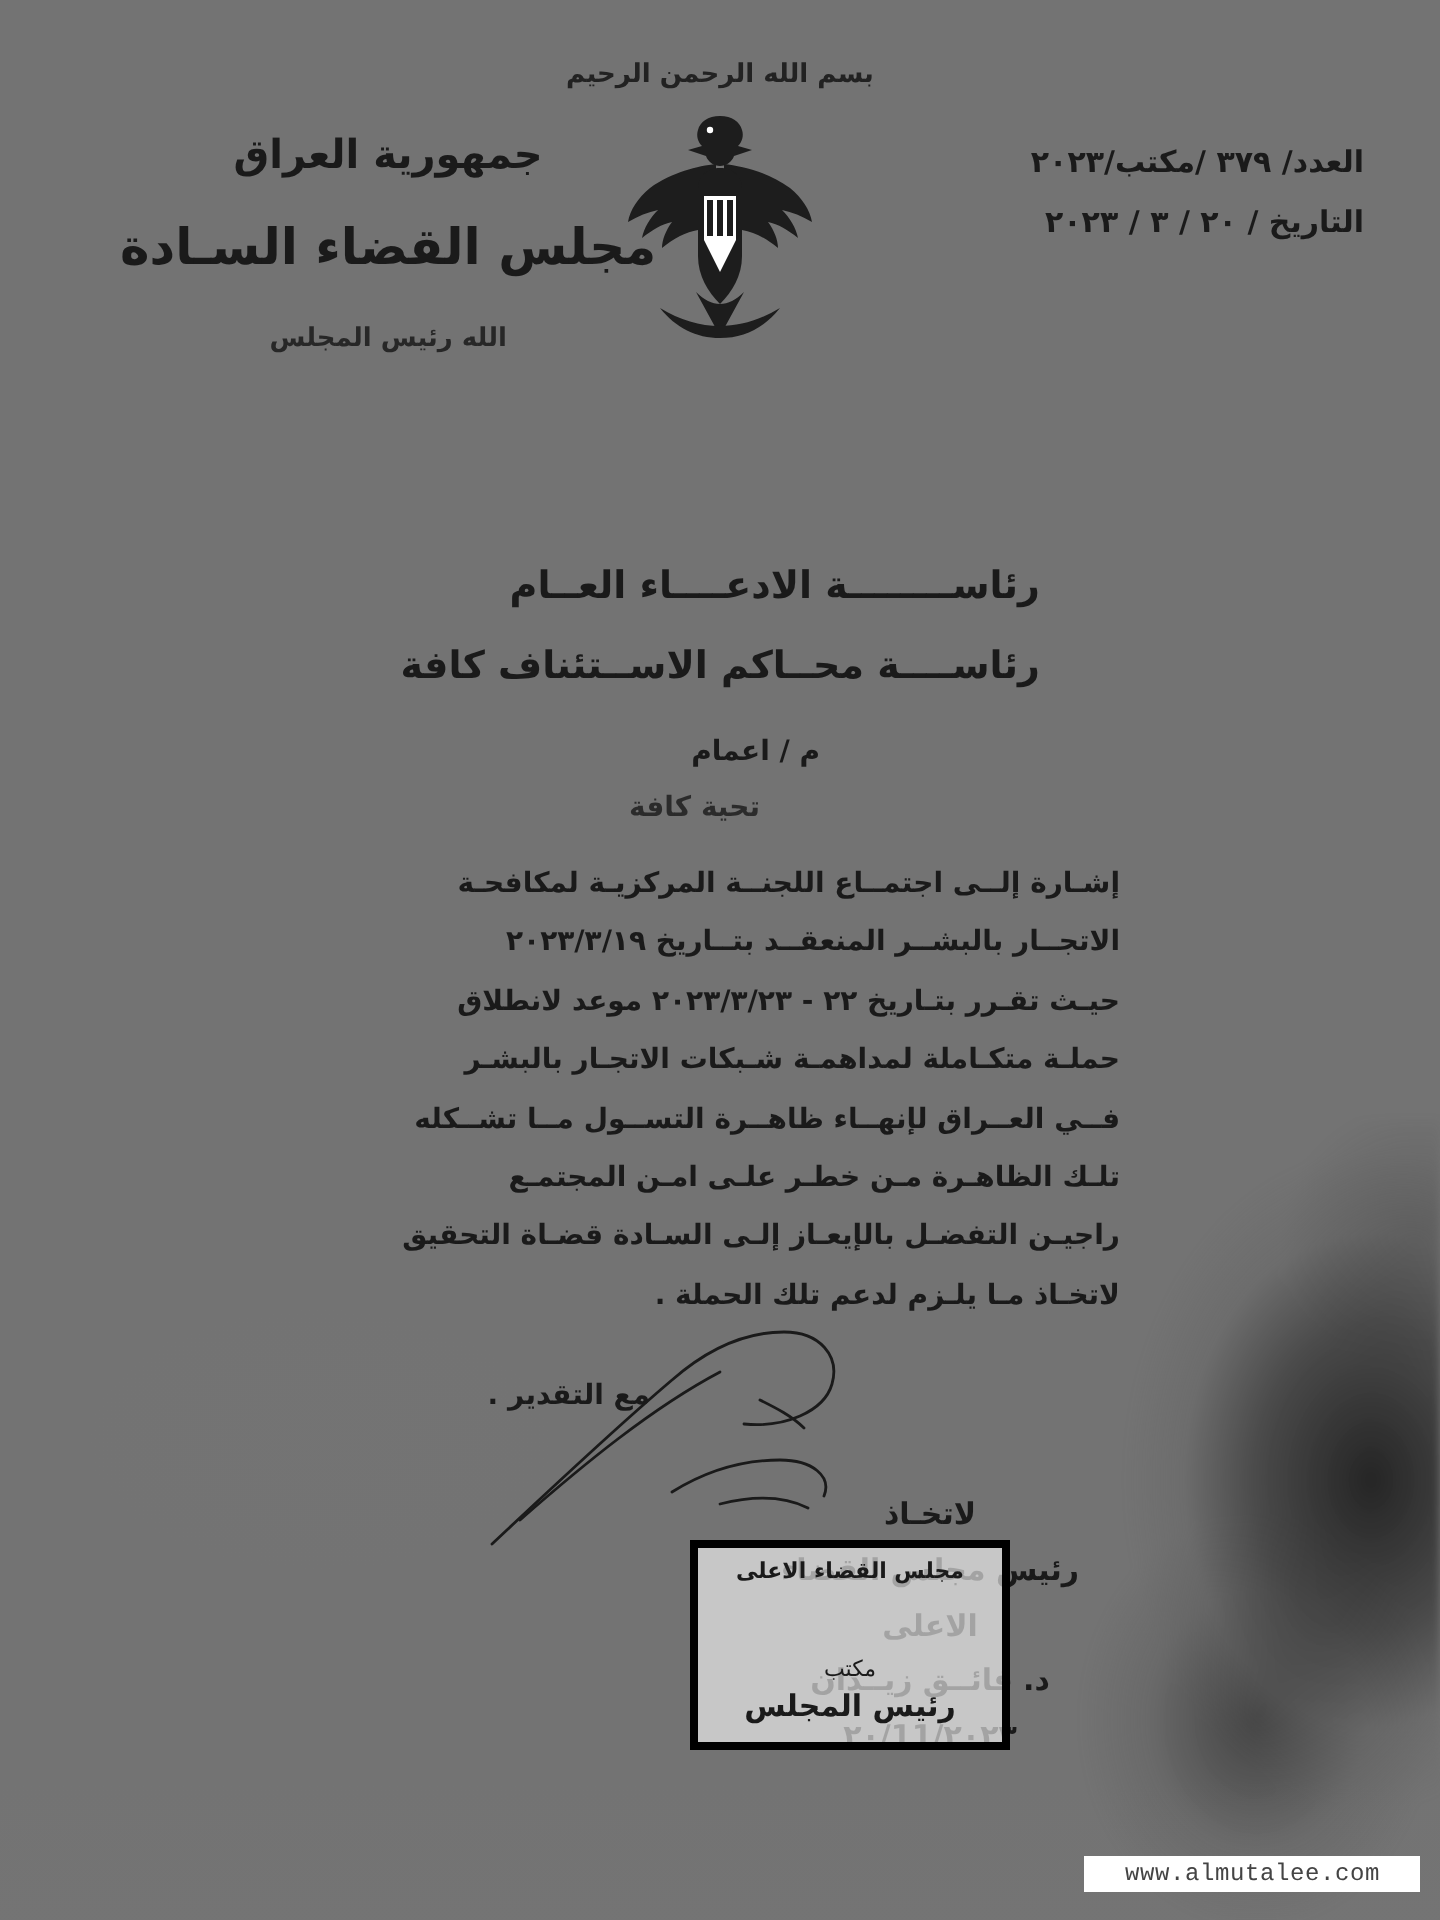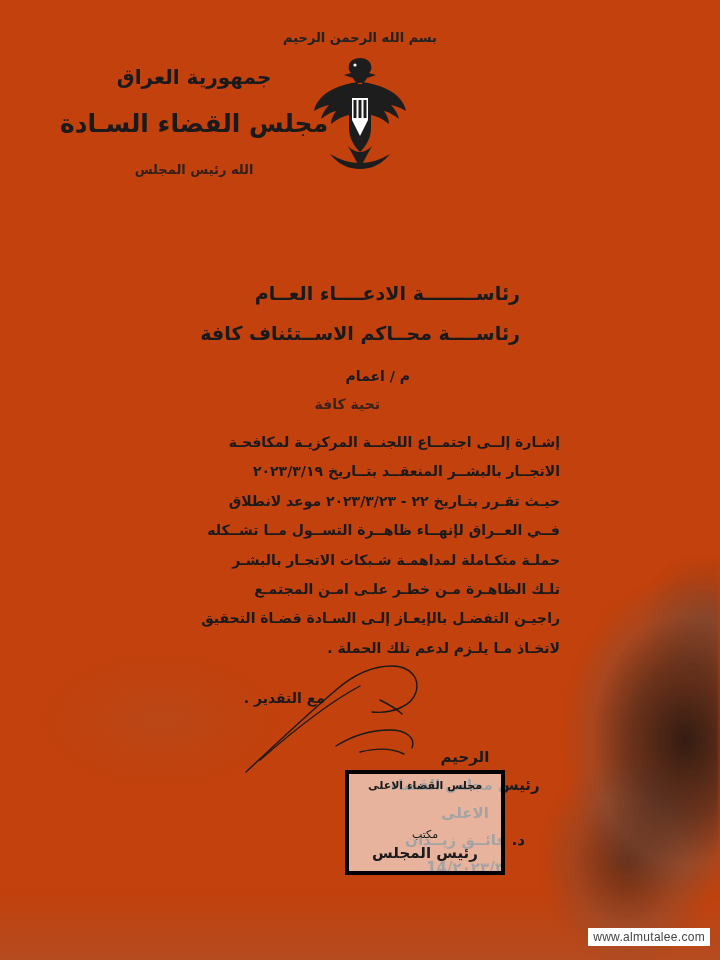--- a/index.html
+++ b/index.html
@@ -13,21 +13,21 @@
     position: relative;
     overflow: hidden;
     font-family: "DejaVu Sans", sans-serif;
     color: #1a1a1a;
   }
 
   
   .page {
     position: absolute;
     inset: 0;
-    background: #c2410c;
+    background: #737373;
   }
   .scan-shadow-right {
     position: absolute;
     right: 0;
     top: 560px;
     width: 230px;
     height: 400px;
     background:
       radial-gradient(ellipse 150px 200px at 85% 45%, rgba(20,20,20,0.82) 0%, rgba(40,40,40,0.55) 38%, rgba(90,90,90,0.25) 62%, rgba(255,255,255,0) 82%),
       radial-gradient(ellipse 110px 130px at 60% 75%, rgba(30,30,30,0.55) 0%, rgba(80,80,80,0.25) 50%, rgba(255,255,255,0) 80%),
@@ -180,23 +180,23 @@
   .stamp-line-2 { font-size: 11px; font-weight: normal; margin-top: 33px; }
   .stamp-line-3 { font-size: 15px; font-weight: bold; }
 
   
   .watermark {
     position: absolute;
     right: 10px;
     bottom: 14px;
     background: #ffffff;
     color: #444;
-    font-family: Liberation Sans, sans-serif;
+    font-family: Liberation Mono, monospace;
     font-size: 12px;
-    padding: 2px 5px;
+    padding: 2px 20px;
     letter-spacing: 0.3px;
     direction: ltr;
   }
 </style>
 </head>
 <body>
 
 <div class="page">
 
   <div class="scan-shadow-right"></div>
@@ -222,63 +222,67 @@
         <rect x="46.5" y="46" width="3" height="18" fill="#1d1d1d"></rect>
         <rect x="51.5" y="46" width="3" height="18" fill="#1d1d1d"></rect>
 
         <path d="M36 92l12 22 12-22c-4 4-8 6-12 6s-8-2-12-6z"></path>
 
         <path d="M18 100c10 6 20 9 30 9s20-3 30-9c-8 10-18 15-30 15s-22-5-30-15z"></path>
       </g>
     </svg>
   </div>
 
+  <div class="ref-block">
+    <div>العدد/ ٣٧٩ /مكتب/٢٠٢٣</div>
+    <div>التاريخ / ٢٠ / ٣ / ٢٠٢٣</div>
+  </div>
 
   <div class="org-block">
     <div class="org-line-1">جمهورية العراق</div>
     <div class="org-line-2">مجلس القضاء السـادة</div>
     <div class="org-line-3">الله رئيس المجلس</div>
   </div>
 
   <div class="addressee addr-1">رئاســــــــة الادعــــاء العــام</div>
   <div class="addressee addr-2">رئاســــة محــاكم الاســتئناف كافة</div>
 
   <div class="circular">م / اعمام</div>
   <div class="greeting">تحية كافة</div>
 
   <div class="body-text">
     <span class="line">إشـارة إلــى اجتمــاع اللجنــة المركزيـة لمكافحـة</span>
     <span class="line">الاتجــار بالبشــر المنعقــد بتــاريخ ٢٠٢٣/٣/١٩</span>
     <span class="line">حيـث تقـرر بتـاريخ ٢٢ - ٢٠٢٣/٣/٢٣ موعد لانطلاق</span>
+    <span class="line">حملـة متكـاملة لمداهمـة شـبكات الاتجـار بالبشـر</span>
     <span class="line">فــي العــراق لإنهــاء ظاهــرة التســول مــا تشــكله</span>
-    <span class="line">حملـة متكـاملة لمداهمـة شـبكات الاتجـار بالبشـر</span>
     <span class="line">تلـك الظاهـرة مـن خطـر علـى امـن المجتمـع</span>
     <span class="line">راجيـن التفضـل بالإيعـاز إلـى السـادة قضـاة التحقيق</span>
     <span class="line">لاتخـاذ مـا يلـزم لدعم تلك الحملة .</span>
   </div>
 
   <div class="closing">مع التقدير .</div>
 
   <div class="sig-scribble">
     <svg viewBox="0 0 230 120" width="230" height="120" aria-hidden="true">
       <g fill="none" stroke="#1a1a1a" stroke-width="1.4" stroke-linecap="round">
         <path d="M6 112 C 40 80, 70 52, 96 30 C 112 16, 130 6, 152 6 C 170 6, 180 18, 176 32 C 172 46, 152 54, 132 52"></path>
         <path d="M20 100 C 52 72, 86 44, 120 26"></path>
         <path d="M96 86 C 112 76, 130 70, 150 70 C 166 70, 176 78, 172 88"></path>
         <path d="M120 92 C 136 88, 152 88, 164 94"></path>
         <path d="M140 40 C 148 44, 156 48, 162 54"></path>
       </g>
     </svg>
   </div>
 
   <div class="sig-block">
-    <div>الرحيم</div>
+    <div>لاتخـاذ</div>
     <div>رئيس مجلس القضاء الاعلى</div>
     <div>د. فائــق زيــدان</div>
-    <div>٢٠٢٣/٣/14</div>
+    <div>٢٠٢٣/11/٢٠</div>
   </div>
 
   <div class="stamp">
     <div class="stamp-line-1">مجلس القضاء الاعلى</div>
     <div class="stamp-line-2">مكتب</div>
     <div class="stamp-line-3">رئيس المجلس</div>
   </div>
 
   <div class="watermark">www.almutalee.com</div>
 

